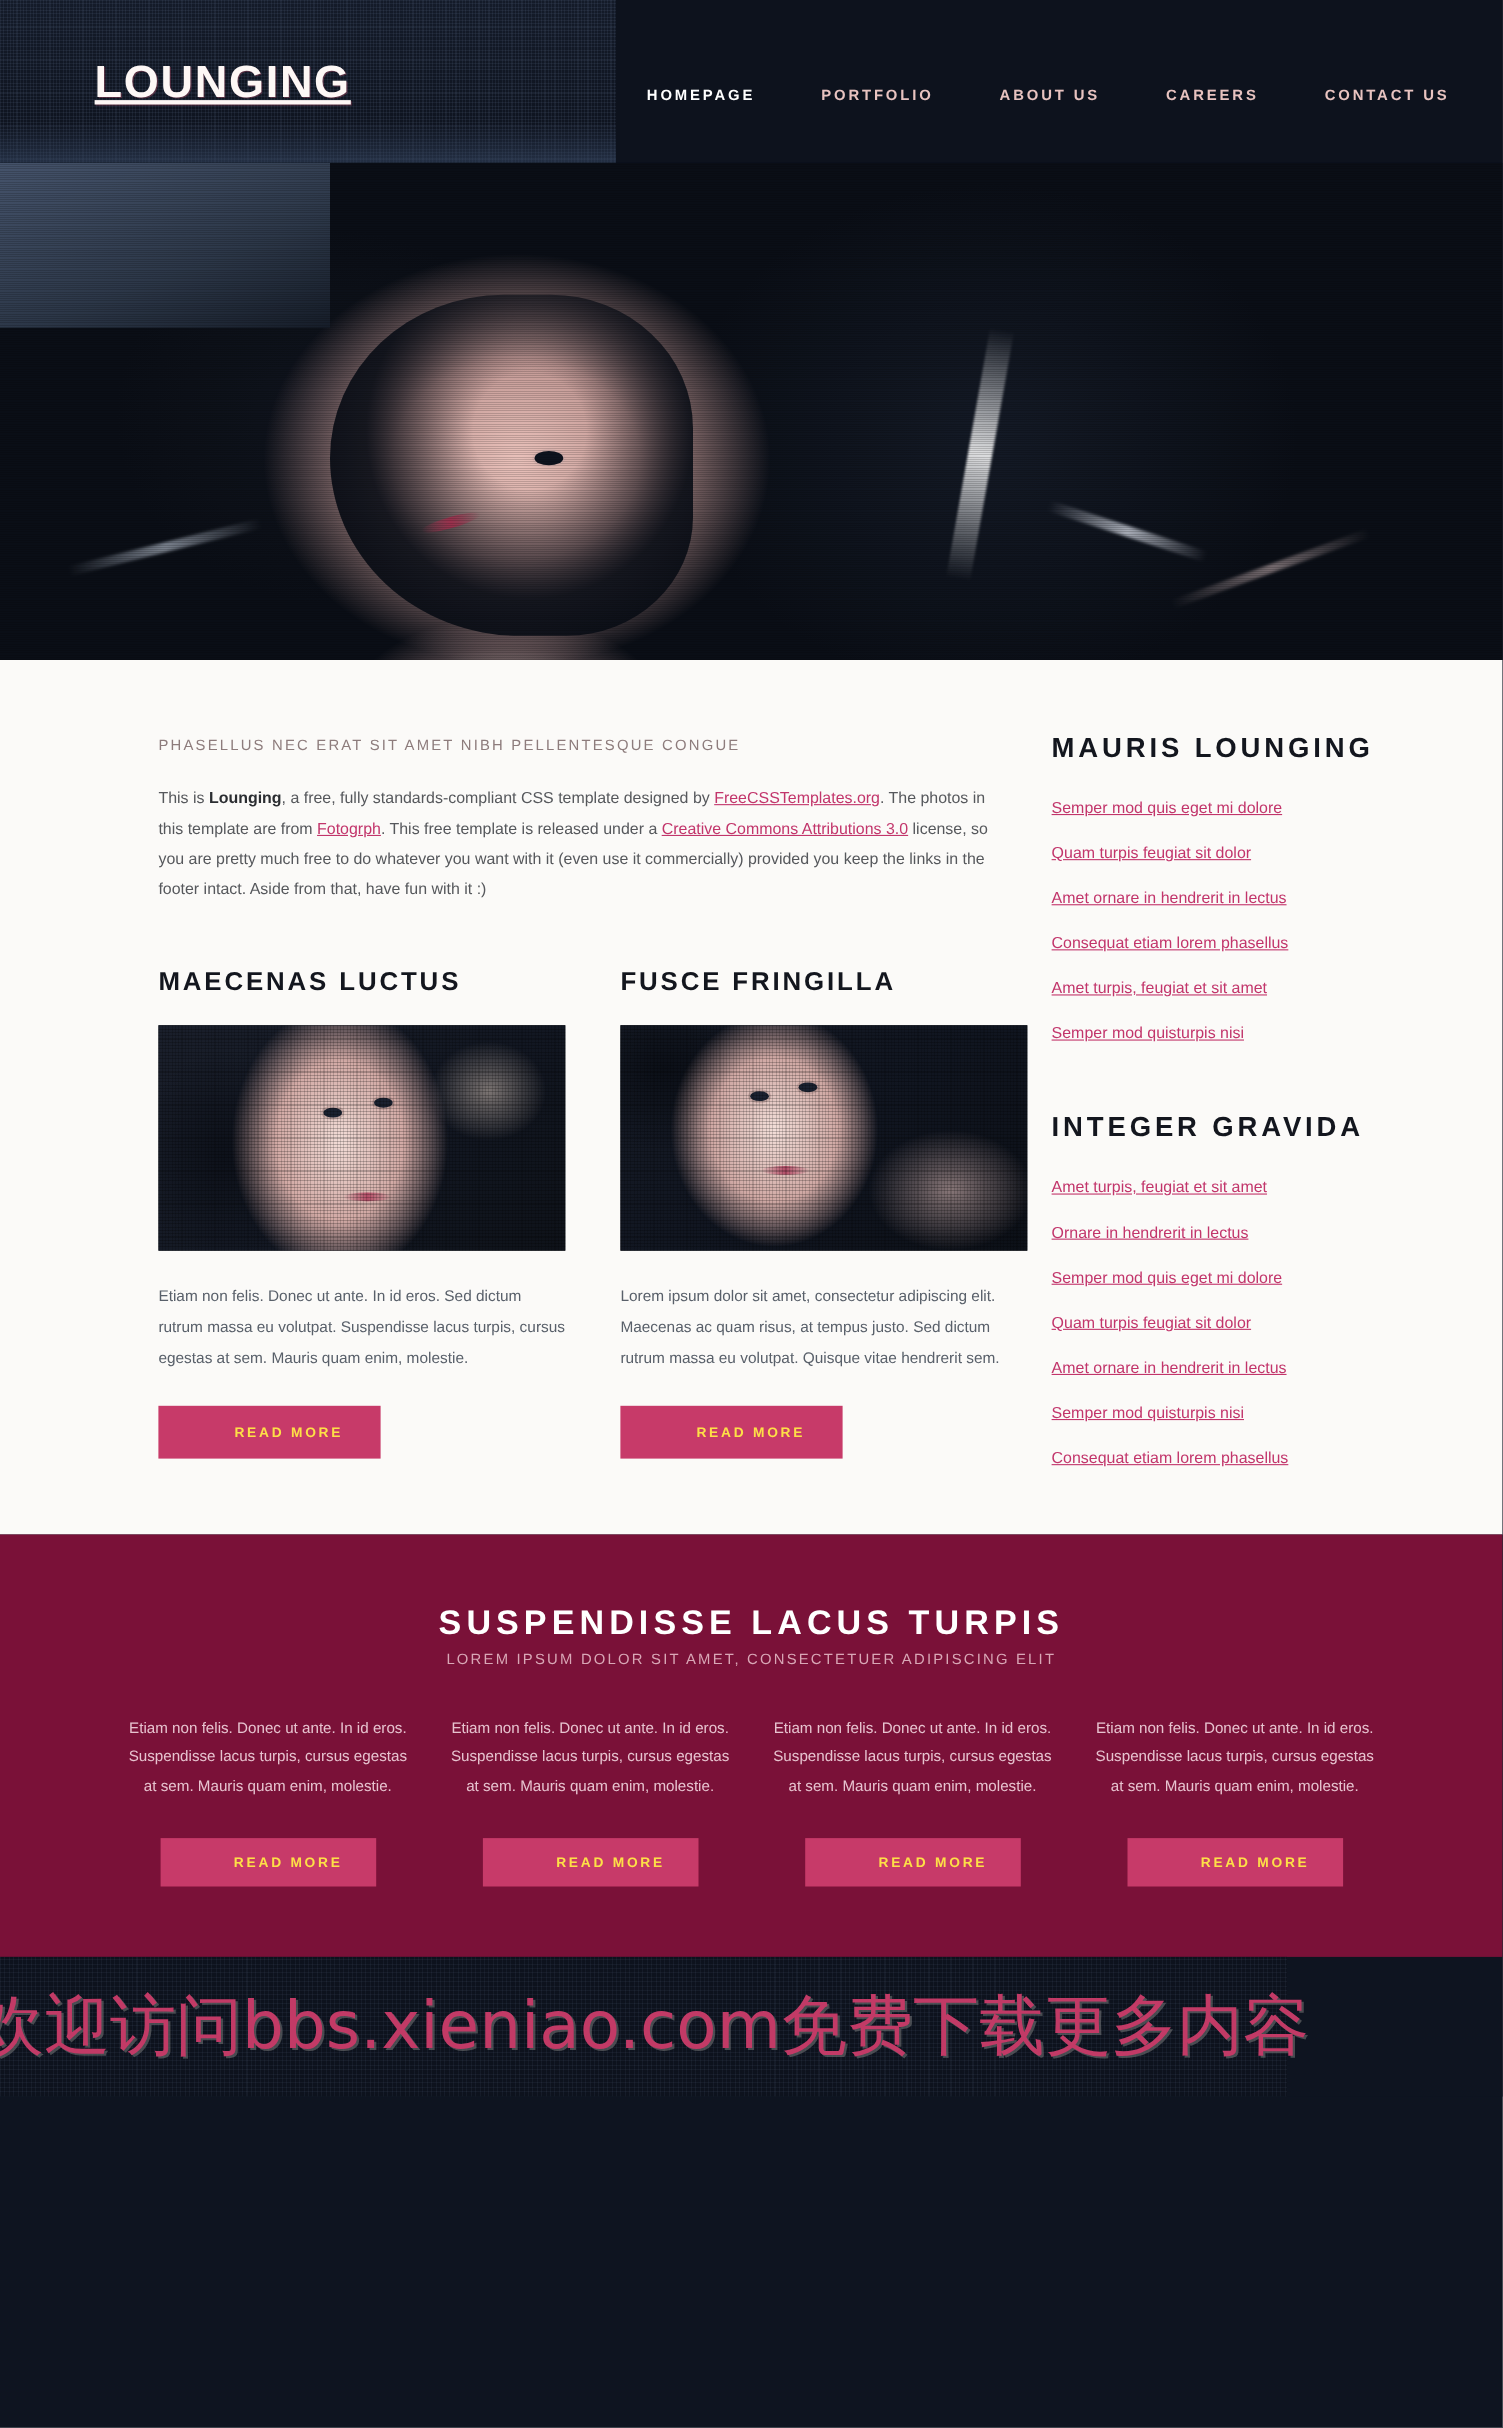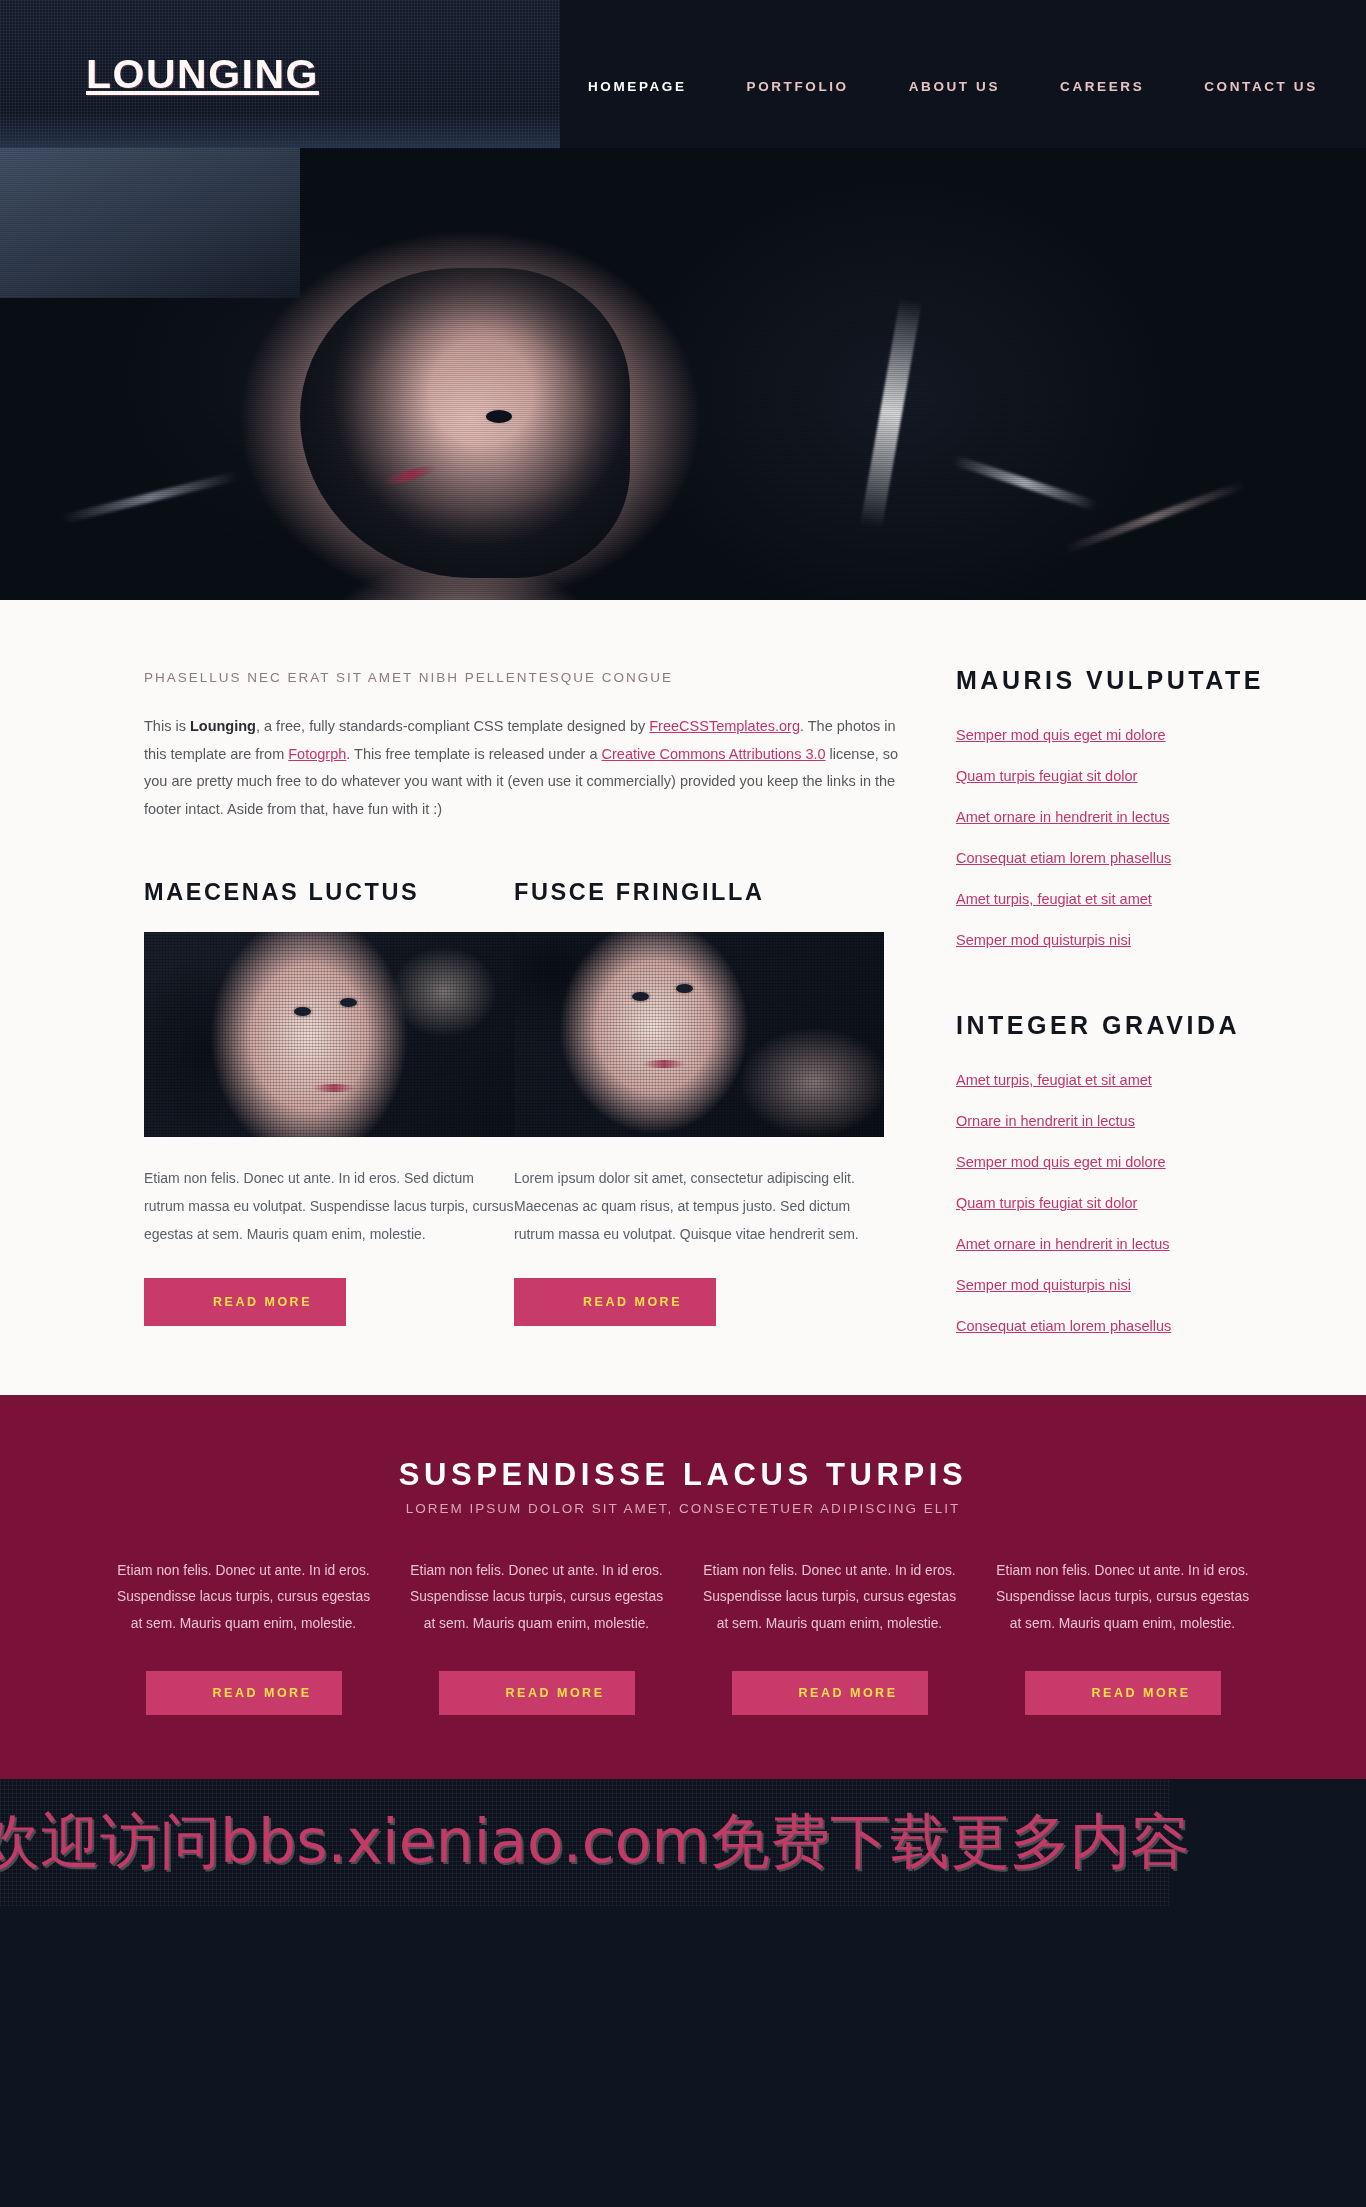--- a/index.html
+++ b/index.html
@@ -164,20 +164,21 @@
     margin-top: 28px;
     font-size: 14.5px;
     line-height: 1.9;
     color: #56585c;
   }
   p.body b { color: #2b2d31; font-weight: 700; }
   p.body a { color: #c2356b; text-decoration: underline; }
 
   .duo {
     display: flex;
+    gap: 50px;
     margin-top: 56px;
   }
   .duo-col { width: 370px; }
   h3.med {
     font-size: 23.5px;
     font-weight: 700;
     letter-spacing: 2.6px;
     color: #13161e;
   }
   .thumb {
@@ -378,21 +379,21 @@
           </div>
           <p class="small">Lorem ipsum dolor sit amet, consectetur adipiscing elit. Maecenas ac quam risus, at tempus justo. Sed dictum rutrum massa eu volutpat. Quisque vitae hendrerit sem.</p>
           <a class="btn btn-wide" href="#">READ MORE</a>
         </div>
 
       </div>
     </div>
 
     <aside class="col-side">
       <div>
-        <div class="side-h">MAURIS VULPUTATE</div>
+        <div class="side-h">MAURIS LOUNGING</div>
         <ul class="side-list">
           <li><a href="#">Semper mod quis eget mi dolore</a></li>
           <li><a href="#">Quam turpis feugiat sit dolor</a></li>
           <li><a href="#">Amet ornare in hendrerit in lectus</a></li>
           <li><a href="#">Consequat etiam lorem phasellus</a></li>
           <li><a href="#">Amet turpis, feugiat et sit amet</a></li>
           <li><a href="#">Semper mod quisturpis nisi</a></li>
         </ul>
       </div>
 

